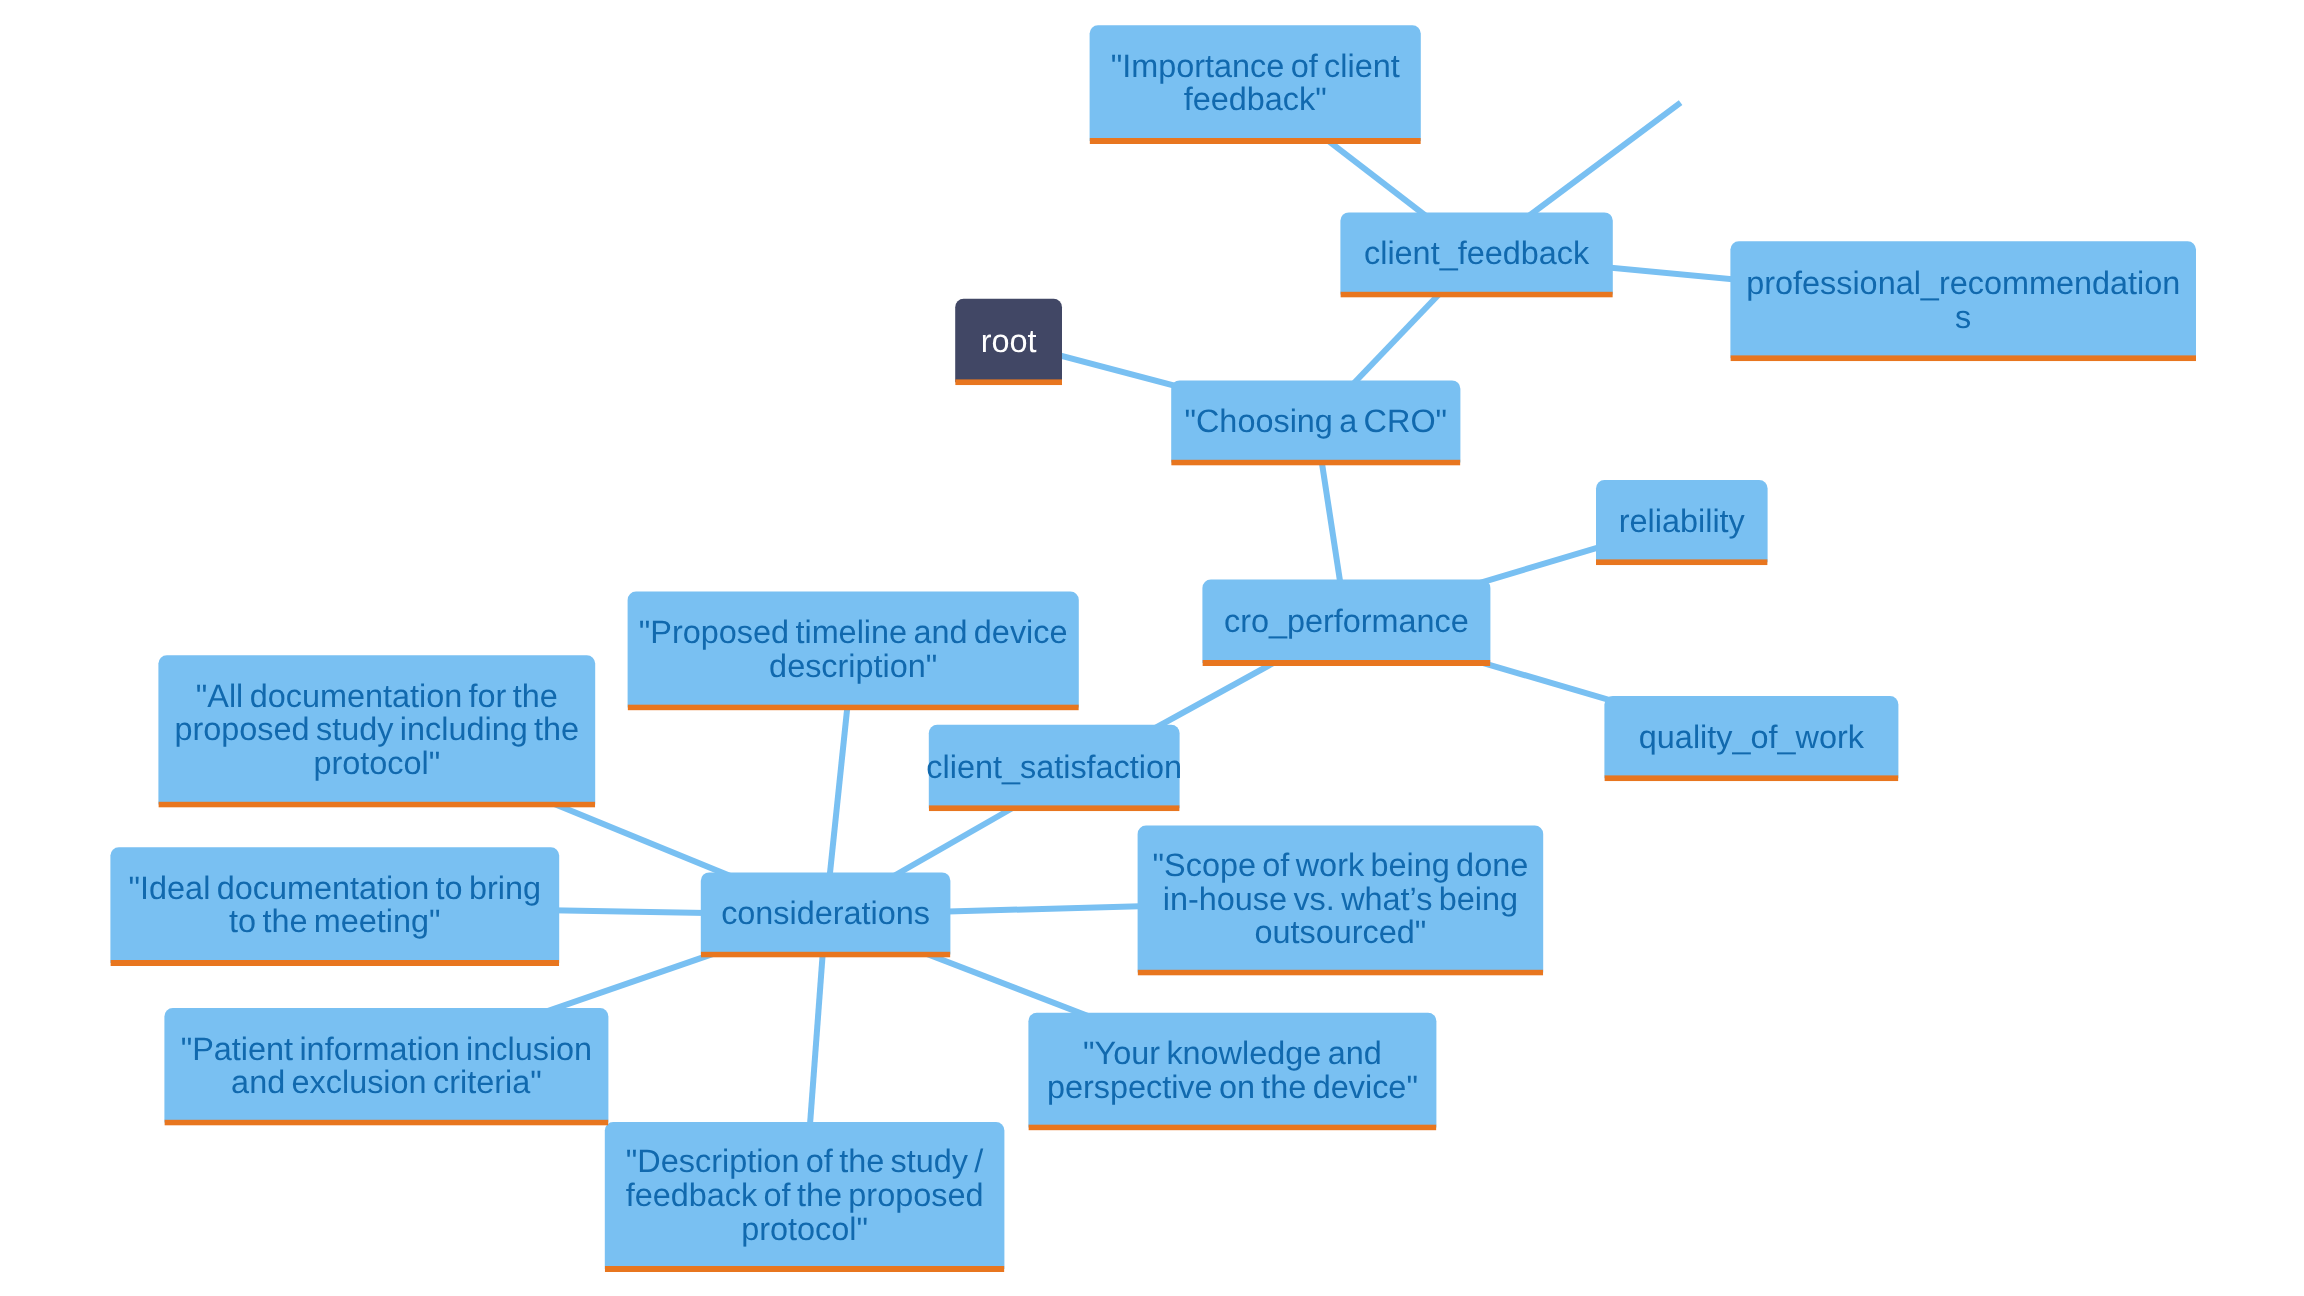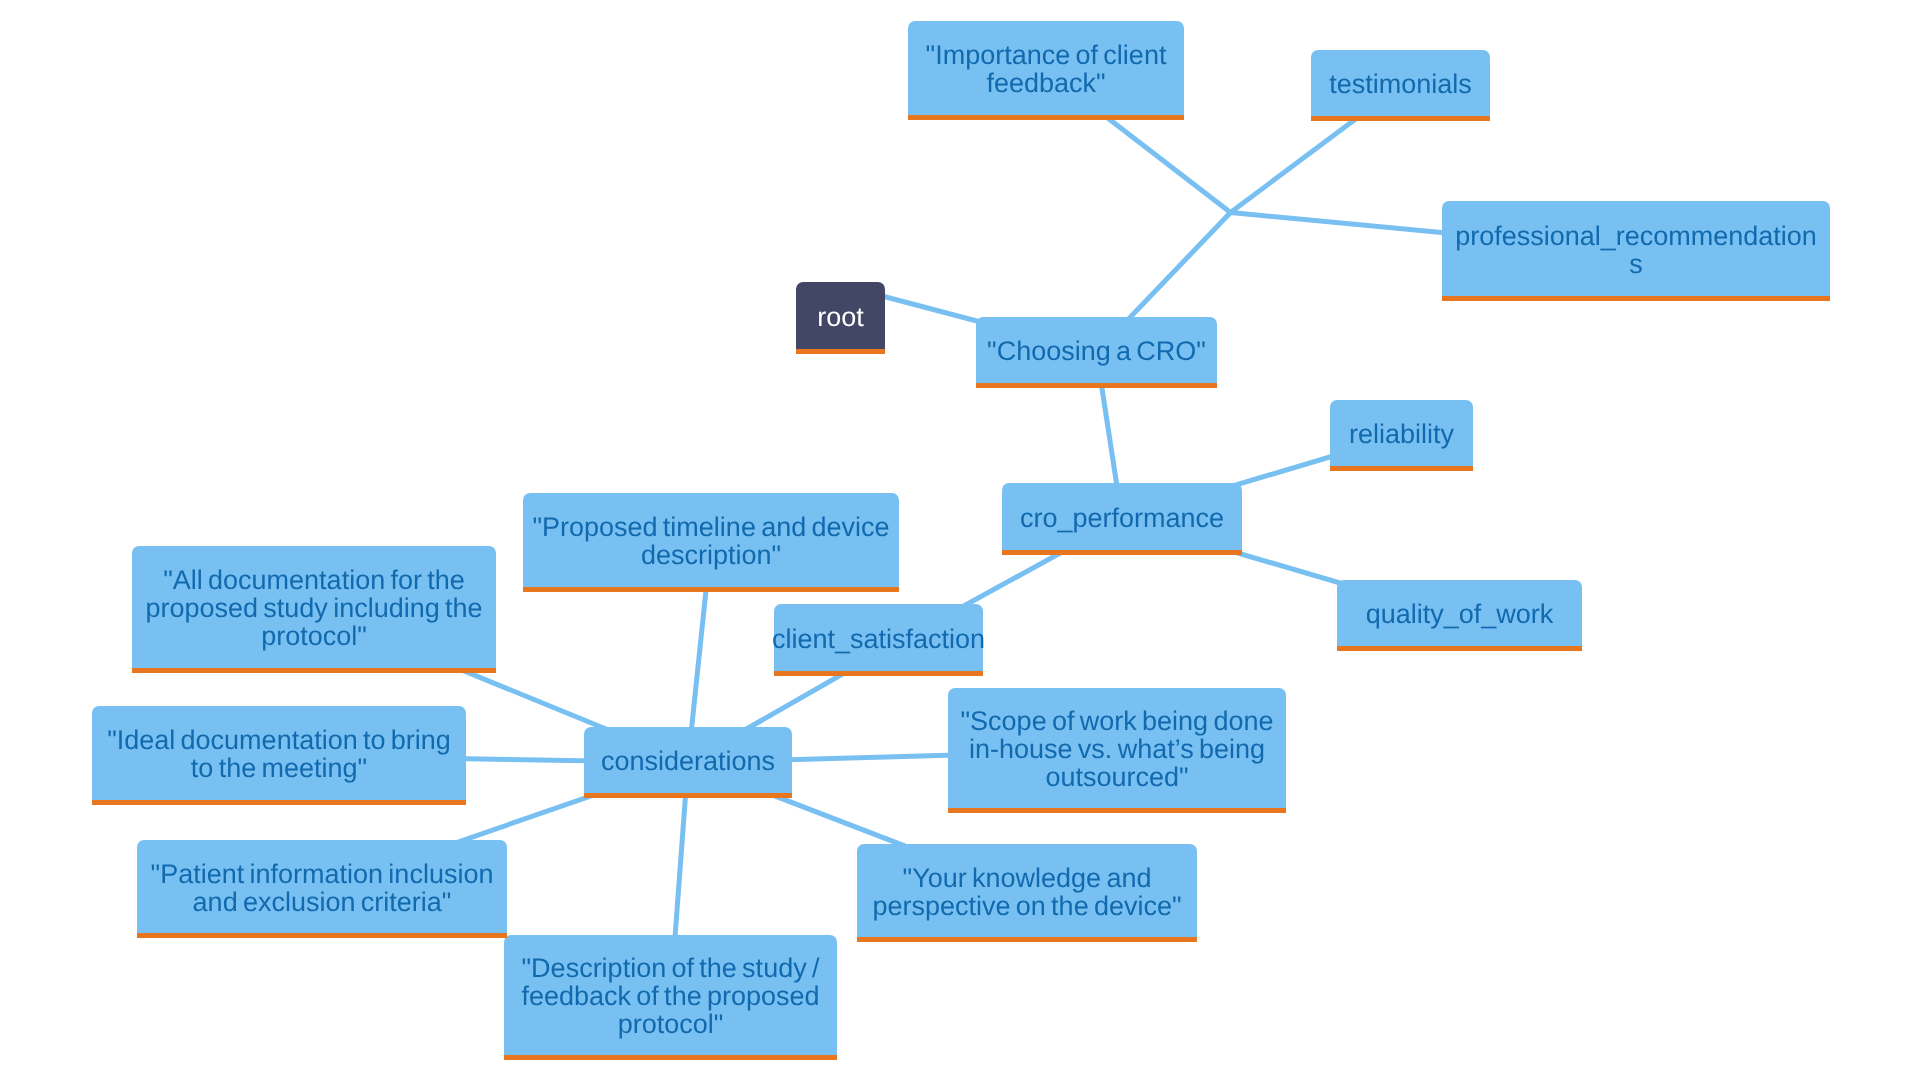--- a/index.html
+++ b/index.html
@@ -11,21 +11,21 @@
   #canvas{position:relative;width:1920px;height:1080px;background:#ffffff;}
   #edge-layer{position:absolute;left:0;top:0;width:1920px;height:1080px;z-index:1;
               overflow:visible;}
   .edge{stroke:#79c0f2;stroke-width:5;fill:none;}
   .node{position:absolute;box-sizing:border-box;z-index:2;
         display:flex;flex-direction:column;align-items:center;justify-content:center;
         border-radius:7px 7px 0 0;
         border-bottom:5px solid #e8761f;
         background:#79c0f2;color:#1169ae;
         font-size:27px;line-height:28px;}
-  .node.root{background:#414765;color:#ffffff;margin-top:33px;}
+  .node.root{background:#414765;color:#ffffff;}
   .node .ln{display:block;white-space:nowrap;text-align:center;
             word-spacing:-2.2px;position:relative;top:1px;
             transform:translateZ(0);}
 </style>
 </head>
 <body>
 
 <div id="canvas">
   <svg id="edge-layer" viewBox="0 0 1920 1080" width="1920" height="1080">
     <line class="edge" x1="840.5" y1="285" x2="1096.5" y2="352.5"></line>
@@ -43,22 +43,22 @@
     <line class="edge" x1="688" y1="762.5" x2="279" y2="755.5"></line>
     <line class="edge" x1="688" y1="762.5" x2="1117" y2="750.5"></line>
     <line class="edge" x1="688" y1="762.5" x2="322" y2="889"></line>
     <line class="edge" x1="688" y1="762.5" x2="670.5" y2="997.5"></line>
     <line class="edge" x1="688" y1="762.5" x2="1027" y2="893"></line>
   </svg>
   <div class="node" style="left:908px;top:21px;width:276px;height:99px">
     <span class="ln">"Importance of client</span>
     <span class="ln">feedback"</span>
   </div>
-  <div class="node" style="left:1311px;top:50px;width:179px;height:71px">
-    <span class="ln">testimonials</span>
+  <div class="node" style="left:1117px;top:177px;width:227px;height:71px">
+    <span class="ln">client_feedback</span>
   </div>
   <div class="node" style="left:1442px;top:201px;width:388px;height:100px">
     <span class="ln">professional_recommendation</span>
     <span class="ln">s</span>
   </div>
   <div class="node root" style="left:796px;top:249px;width:89px;height:72px">
     <span class="ln">root</span>
   </div>
   <div class="node" style="left:976px;top:317px;width:241px;height:71px">
     <span class="ln">"Choosing a CRO"</span>

